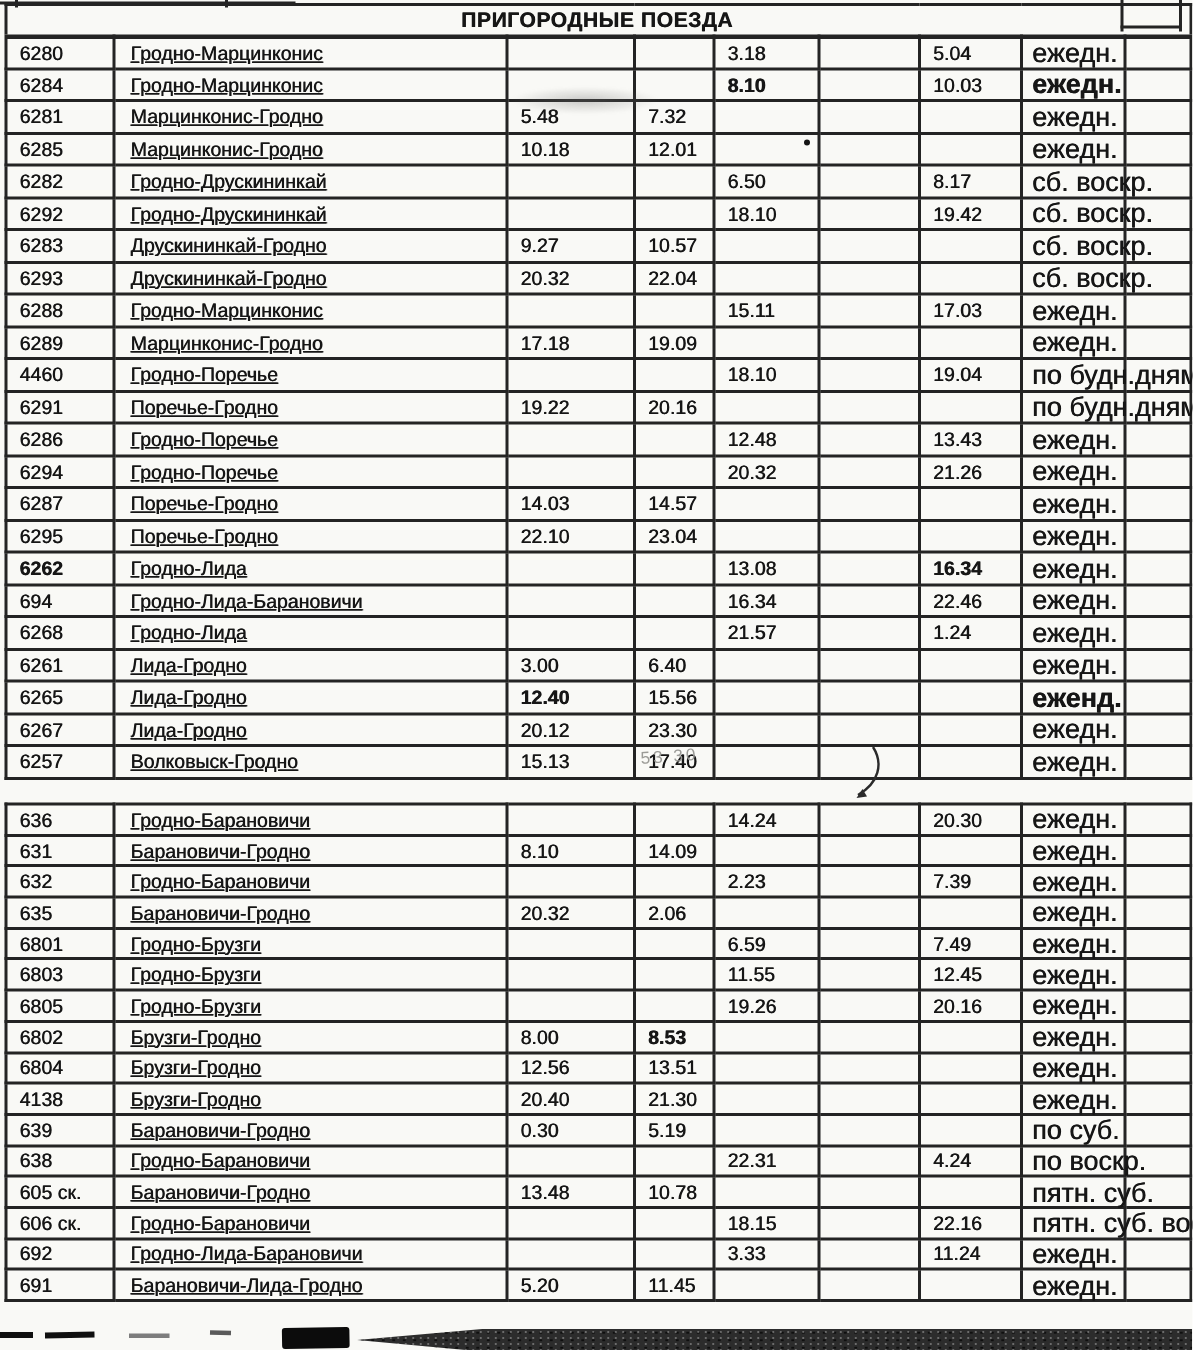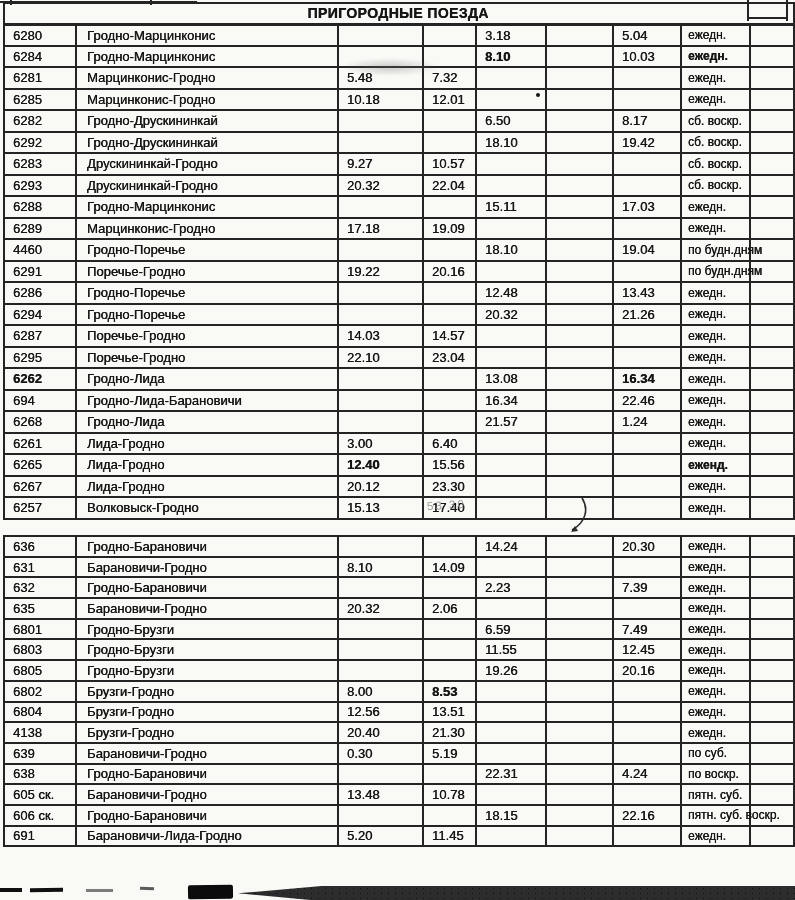--- a/index.html
+++ b/index.html
@@ -21,22 +21,22 @@
     text-shadow:0.35px 0 0 currentColor;
     overflow:visible;
   }
   .t1 tr{height:21.5px;}
   .t2 tr{height:20.7px;}
   tr.title-row{height:21px;}
   td.title{
     text-align:center;font-weight:bold;font-size:14px;letter-spacing:.4px;
     border-bottom-width:3px;padding-left:0;
   }
-  td.c-route{padding-left:10px;}
-  td.c-freq{font-size:12px;padding-left:6px;}
+  td.c-route{padding-left:10px;text-decoration:underline;}
+  td.c-freq{font-size:18px;padding-left:6px;}
   td.b{font-weight:bold;}
   
   .art{position:absolute;}
   .tick-v{width:2px;background:#242424;}
   .tick-h{height:2px;background:#242424;}
   .smudge{
     background:radial-gradient(closest-side,rgba(110,110,110,.34),rgba(110,110,110,0));
     filter:blur(1px);border-radius:50%;
   }
   .dot{width:4px;height:4px;background:#151515;border-radius:50%;}
@@ -494,20 +494,31 @@
           <td class="c-route">Гродно-Барановичи</td>
           <td class="c-dep1"></td>
           <td class="c-arr1"></td>
           <td class="c-dep2">18.15</td>
           <td class="c-gap"></td>
           <td class="c-arr2">22.16</td>
           <td class="c-freq">пятн. суб. воскр.</td>
           <td class="c-tail"></td>
         </tr>
         <tr>
+          <td class="c-num">692</td>
+          <td class="c-route">Гродно-Лида-Барановичи</td>
+          <td class="c-dep1"></td>
+          <td class="c-arr1"></td>
+          <td class="c-dep2">3.33</td>
+          <td class="c-gap"></td>
+          <td class="c-arr2">11.24</td>
+          <td class="c-freq">ежедн.</td>
+          <td class="c-tail"></td>
+        </tr>
+        <tr>
           <td class="c-num">691</td>
           <td class="c-route">Барановичи-Лида-Гродно</td>
           <td class="c-dep1">5.20</td>
           <td class="c-arr1">11.45</td>
           <td class="c-dep2"></td>
           <td class="c-gap"></td>
           <td class="c-arr2"></td>
           <td class="c-freq">ежедн.</td>
           <td class="c-tail"></td>
         </tr>

